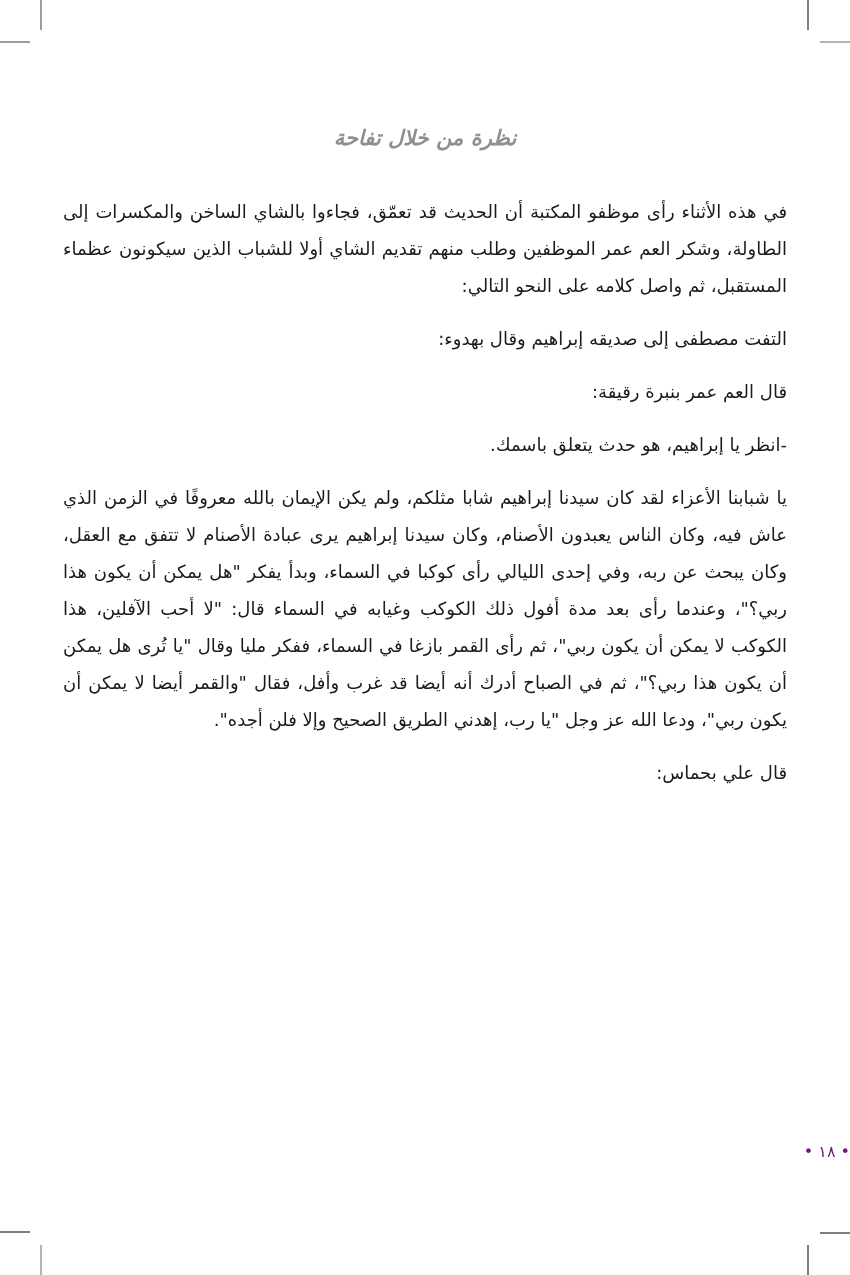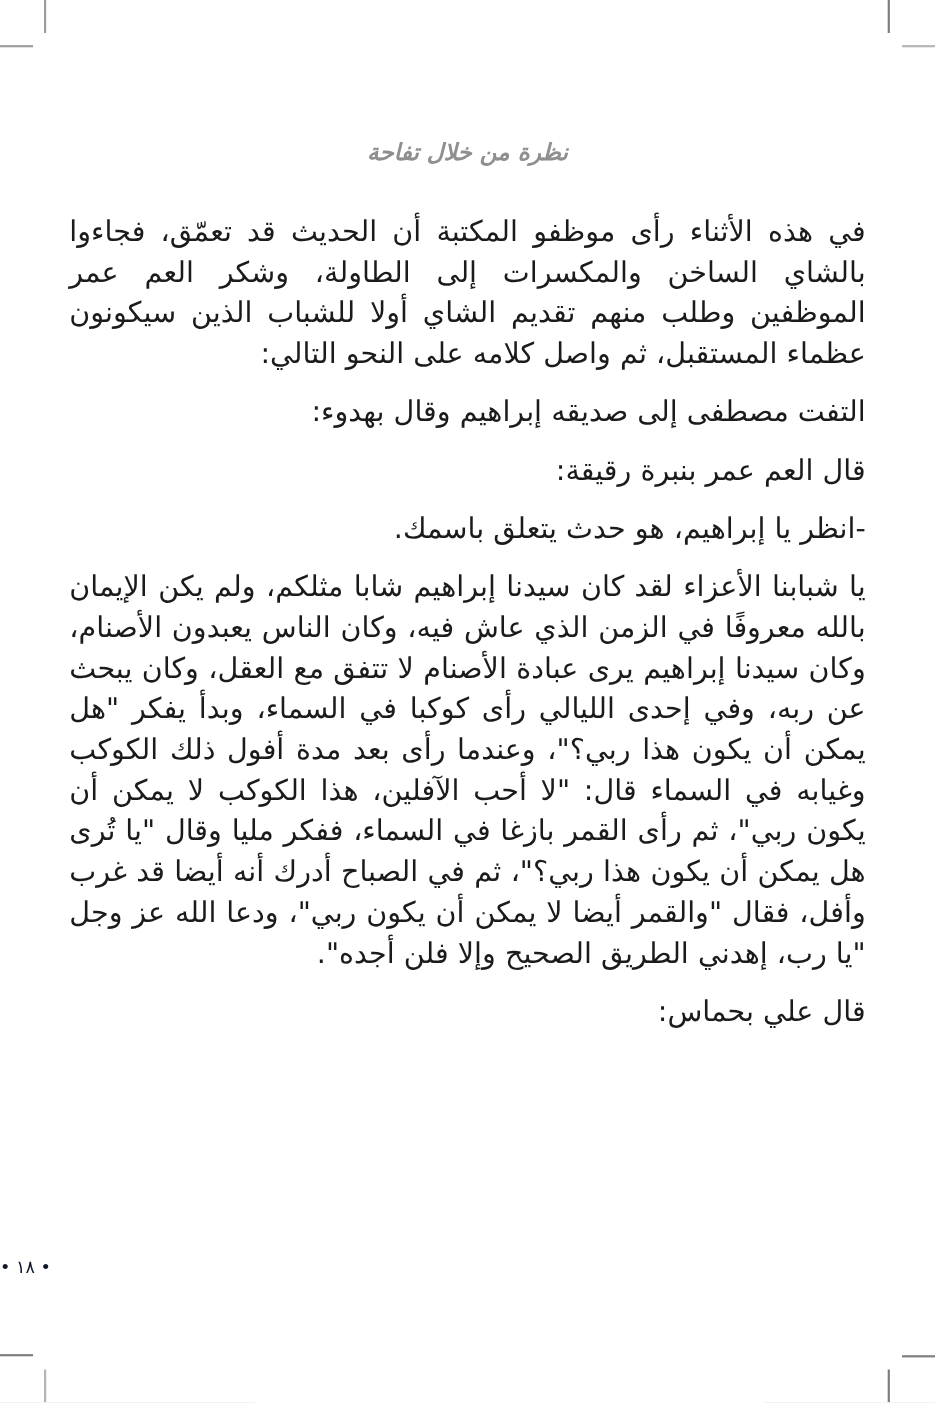--- a/index.html
+++ b/index.html
@@ -44,40 +44,40 @@
     padding-top: 124px;
     text-align: center;
     font-size: 21px;
     line-height: 28px;
     font-weight: bold;
     color: #8f8f8f;
     font-style: italic;
   }
   .body-text p {
     margin: 0 0 16px 0;
-    font-size: 26px;
+    font-size: 18px;
     line-height: 37px;
     color: #1b1b1b;
     text-align: justify;
     text-justify: inter-word;
     direction: rtl;
   }
   .body-text p.first {
     margin-top: 41px;
   }
   .page-number {
     position: absolute;
     top: 1142px;
     left: 0;
     right: 0;
-    text-align: left;
+    text-align: right;
     direction: rtl;
     font-size: 16px;
     letter-spacing: 4px;
-    color: #0f172a;
+    color: #701a75;
   }
 </style>
 </head>
 <body>
 
 <div class="page">
 
   <div class="crop v tl-v"></div>
   <div class="crop h tl-h"></div>
   <div class="crop v tr-v"></div>

